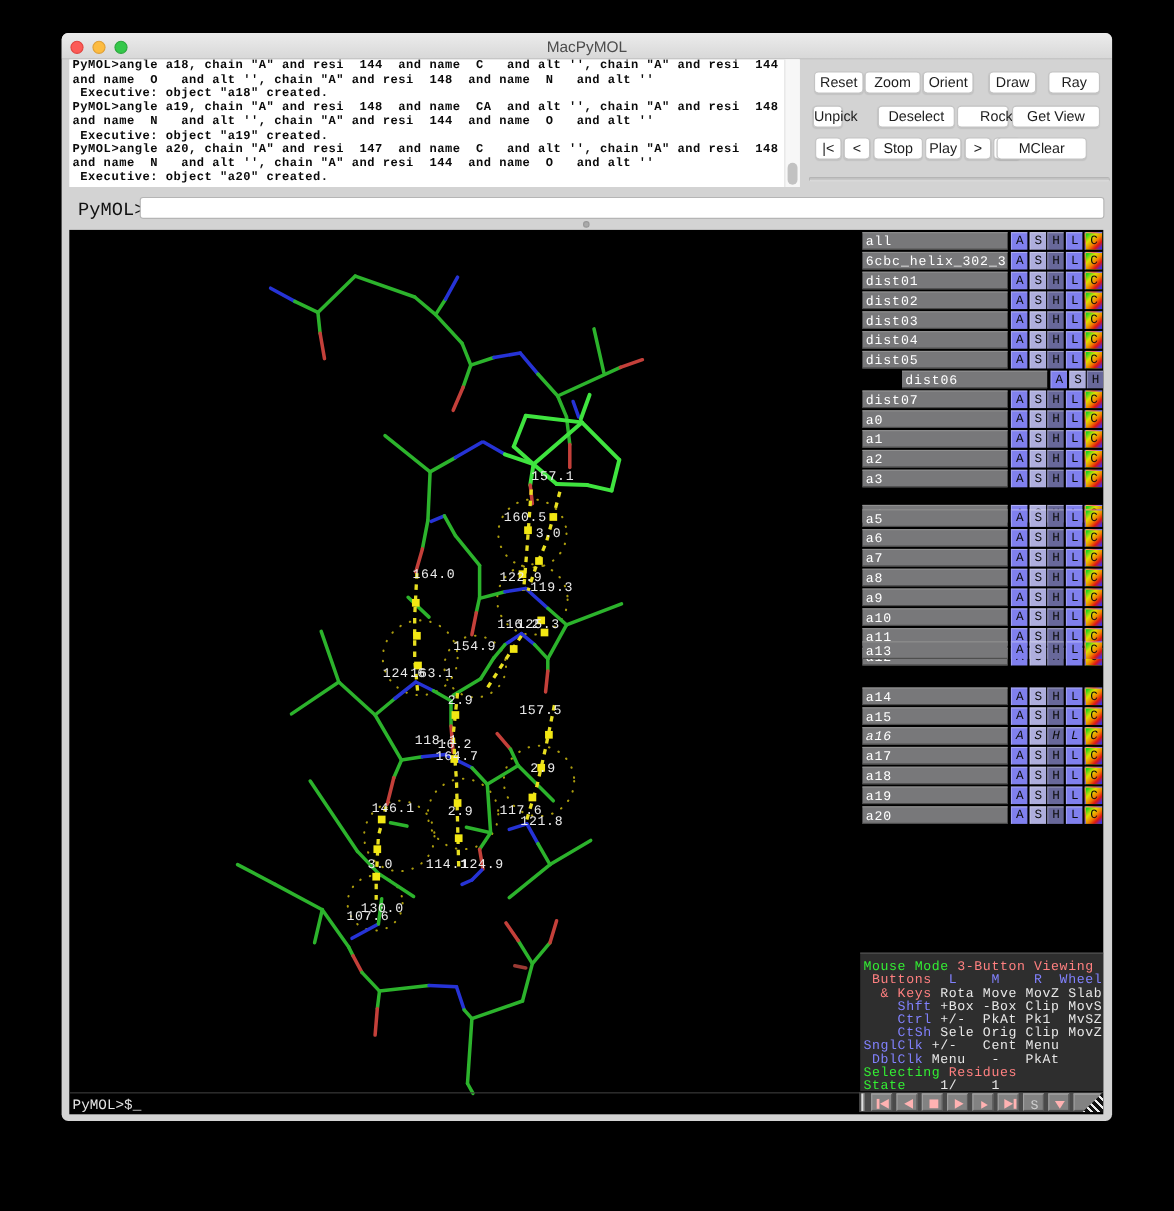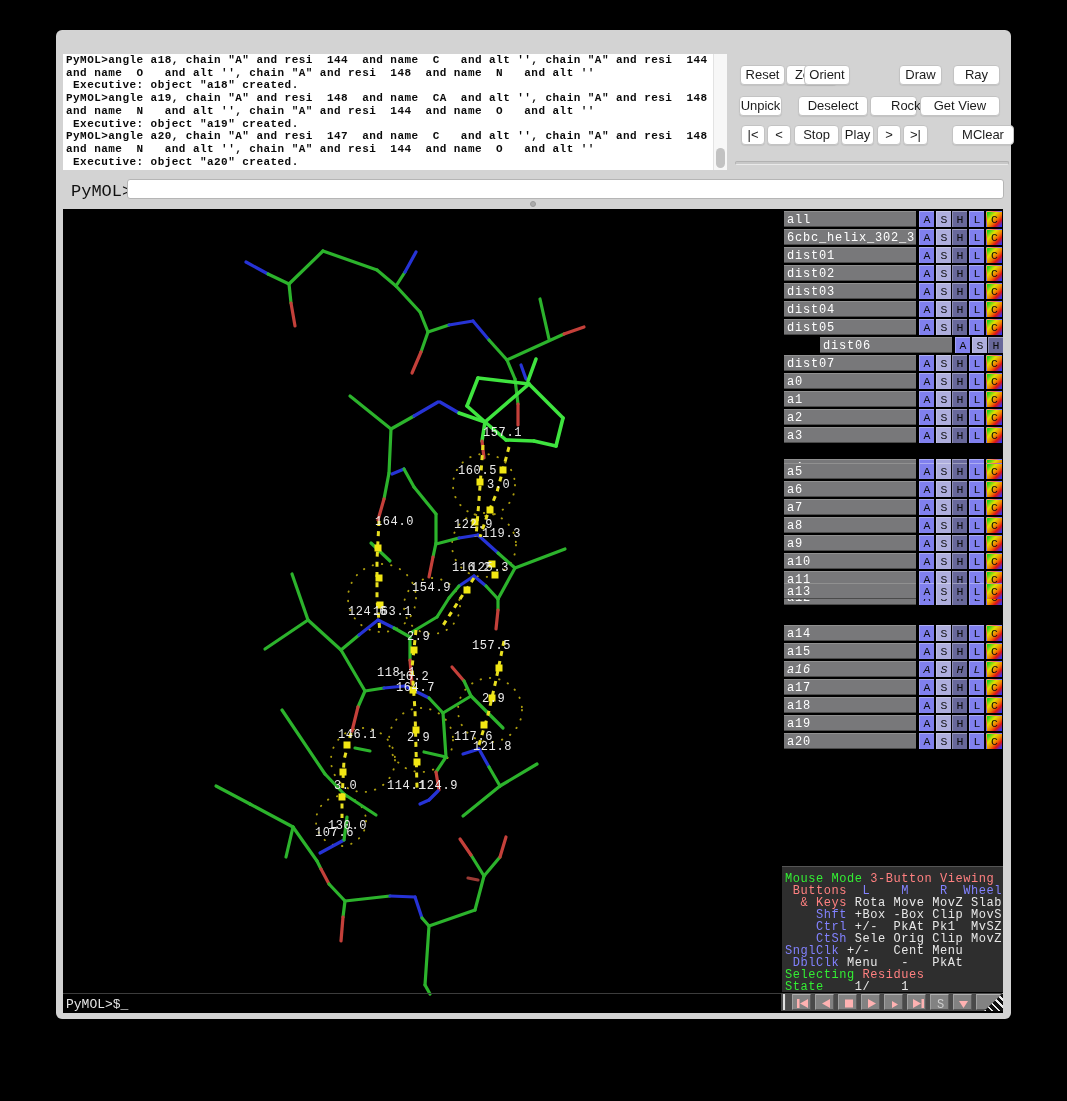--- a/index.html
+++ b/index.html
@@ -59,48 +59,54 @@
 #grip { position:absolute; right:0; bottom:0; width:19px; height:18px;
   background:repeating-linear-gradient(45deg,#ececec 0 2px,#111 2px 5px);
   clip-path:polygon(100% 0, 100% 100%, 0 100%); }
 #promptline { position:absolute; left:0px; top:784px; width:719px; height:1px;
   background:#3c3c3c; }
 #glprompt { position:absolute; left:3px; top:788px;
   font-family:"Liberation Mono", monospace; font-size:13px; color:#e5e5e5; }
 </style></head>
 <body>
 <div id="win">
+  <div id="titlebar">
+    <div class="tl" style="left:8px; background:#fc5b57; border:1px solid #e2443f;"></div>
+    <div class="tl" style="left:28px; background:#fdbc40; border:1px solid #dfa036;"></div>
+    <div class="tl" style="left:48px; background:#34c84a; border:1px solid #2ca73d;"></div>
+    <div id="title">MacPyMOL</div>
+  </div>
   <div id="console">PyMOL&gt;angle a18, chain "A" and resi  144  and name  C   and alt '', chain "A" and resi  144
 and name  O   and alt '', chain "A" and resi  148  and name  N   and alt ''
  Executive: object "a18" created.
 PyMOL&gt;angle a19, chain "A" and resi  148  and name  CA  and alt '', chain "A" and resi  148
 and name  N   and alt '', chain "A" and resi  144  and name  O   and alt ''
  Executive: object "a19" created.
 PyMOL&gt;angle a20, chain "A" and resi  147  and name  C   and alt '', chain "A" and resi  148
 and name  N   and alt '', chain "A" and resi  144  and name  O   and alt ''
  Executive: object "a20" created.</div>
   <div id="sbar">
       <div id="sthumb"></div>
     </div>
   <div class="mbtn" style="left:684px;top:35px;width:45px;">Reset</div>
 <div class="mbtn" style="left:730px;top:35px;width:51px;">Zoom</div>
-<div class="mbtn" style="left:748px;top:35px;width:46px;">Orient</div>
+<div class="mbtn" style="left:783px;top:35px;width:46px;">Orient</div>
 <div class="mbtn" style="left:843px;top:35px;width:43px;">Draw</div>
 <div class="mbtn" style="left:897px;top:35px;width:47px;">Ray</div>
-<div class="mbtn" style="left:683px;top:66px;width:43px;">Unpick</div>
+<div class="mbtn" style="left:683px;top:66px;width:27px;">Unpick</div>
 <div class="mbtn" style="left:742px;top:66px;width:70px;">Deselect</div>
 <div class="mbtn" style="left:814px;top:66px;width:47px;padding-left:20px;">Rock</div>
 <div class="mbtn" style="left:864px;top:66px;width:80px;">Get View</div>
 <div class="mbtn" style="left:685px;top:95px;width:24px;">|&lt;</div>
 <div class="mbtn" style="left:711px;top:95px;width:24px;">&lt;</div>
 <div class="mbtn" style="left:738px;top:95px;width:45px;">Stop</div>
 <div class="mbtn" style="left:785px;top:95px;width:33px;">Play</div>
 <div class="mbtn" style="left:821px;top:95px;width:24px;">&gt;</div>
 <div class="mbtn" style="left:847px;top:95px;width:25px;">&gt;|</div>
-<div class="mbtn" style="left:896px;top:95px;width:62px;">MClear</div>
+<div class="mbtn" style="left:850px;top:95px;width:82px;">MClear</div>
   <div id="groove"></div>
   <div id="plabel">PyMOL&gt;</div>
   <div id="pinput"></div>
   <div id="splitdot"></div>
   <div id="gl">
     <svg width="940" height="804" viewBox="0 0 940 804" style="position:absolute;left:0;top:0;">
 <circle cx="421" cy="276" r="31" fill="none" stroke="#ab9c0e" stroke-width="1.9" stroke-dasharray="0.4 9" stroke-linecap="round"></circle>
 <circle cx="421" cy="336" r="32" fill="none" stroke="#ab9c0e" stroke-width="1.9" stroke-dasharray="0.4 9" stroke-linecap="round"></circle>
 <circle cx="369" cy="397" r="28" fill="none" stroke="#ab9c0e" stroke-width="1.9" stroke-dasharray="0.4 9" stroke-linecap="round"></circle>
 <circle cx="319" cy="389" r="34" fill="none" stroke="#ab9c0e" stroke-width="1.9" stroke-dasharray="0.4 9" stroke-linecap="round"></circle>

